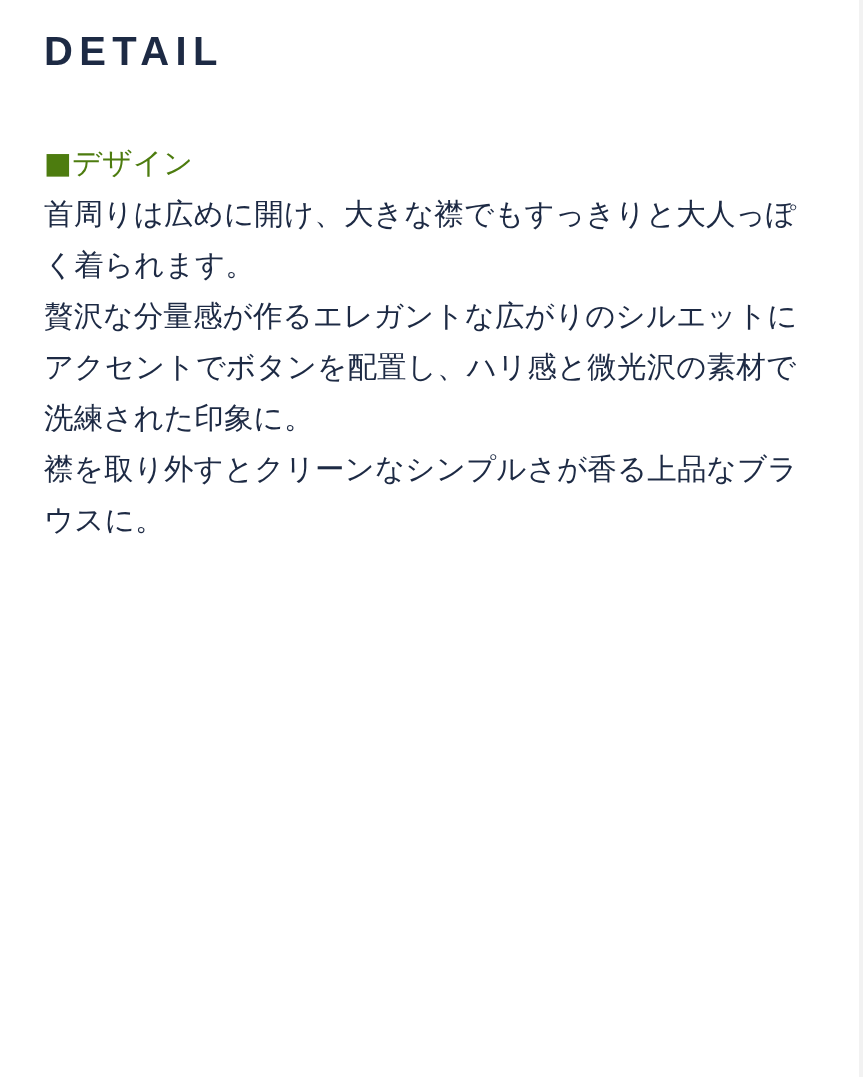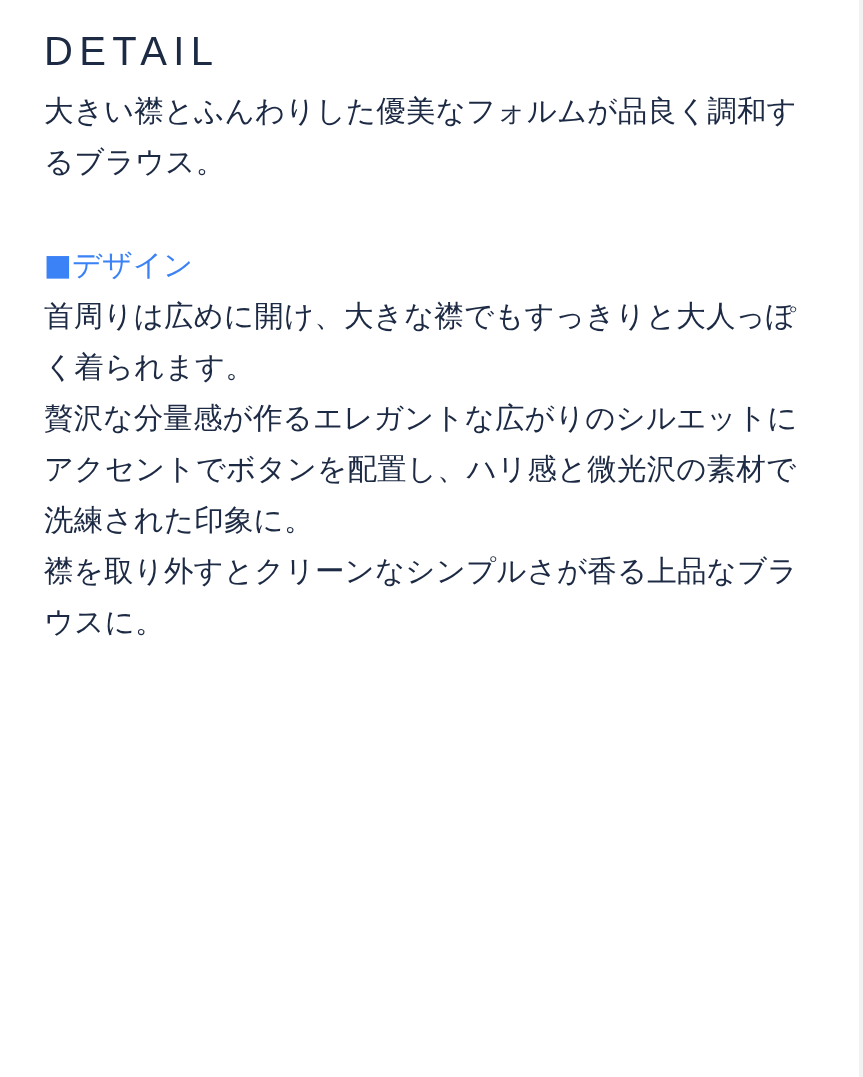--- a/index.html
+++ b/index.html
@@ -17,21 +17,21 @@
     position: relative;
     width: 863px;
     height: 1077px;
     background: #ffffff;
     box-sizing: border-box;
     padding: 26px 44px 0 44px;
   }
   .page-title {
     font-family: "Liberation Sans", sans-serif;
     font-size: 40px;
-    font-weight: 400;
+    font-weight: 700;
     letter-spacing: 0.16em;
     color: #1d2a44;
     margin: 0 0 10px 0;
     line-height: 1.25;
   }
   .para {
     font-family: "DejaVu Sans", sans-serif;
     font-size: 29.5px;
     line-height: 1.73;
     color: #1d2a44;
@@ -39,41 +39,40 @@
     letter-spacing: 0.005em;
     word-break: break-all;
   }
   .spacer {
     height: 52px;
   }
   .section-head {
     font-family: "DejaVu Sans", sans-serif;
     font-size: 29.5px;
     line-height: 1.73;
-    color: #3b82f6;
+    color: #4d7c0f;
     margin: 0;
     letter-spacing: 0.005em;
   }
   .edge-right {
     position: absolute;
     top: 0;
     right: 0;
     width: 4px;
     height: 1077px;
     background: #f2f2f2;
   }
 </style>
 </head>
 <body>
 
 <div class="page">
 
   <h1 class="page-title">DETAIL</h1>
 
-  <p class="para">大きい襟とふんわりした優美なフォルムが品良く調和するブラウス。</p>
 
   <div class="spacer"></div>
 
   <p class="section-head">■デザイン</p>
 
   <p class="para">首周りは広めに開け、大きな襟でもすっきりと大人っぽく着られます。</p>
   <p class="para">贅沢な分量感が作るエレガントな広がりのシルエットにアクセントでボタンを配置し、ハリ感と微光沢の素材で洗練された印象に。</p>
   <p class="para">襟を取り外すとクリーンなシンプルさが香る上品なブラウスに。</p>
 
   <div class="edge-right"></div>

